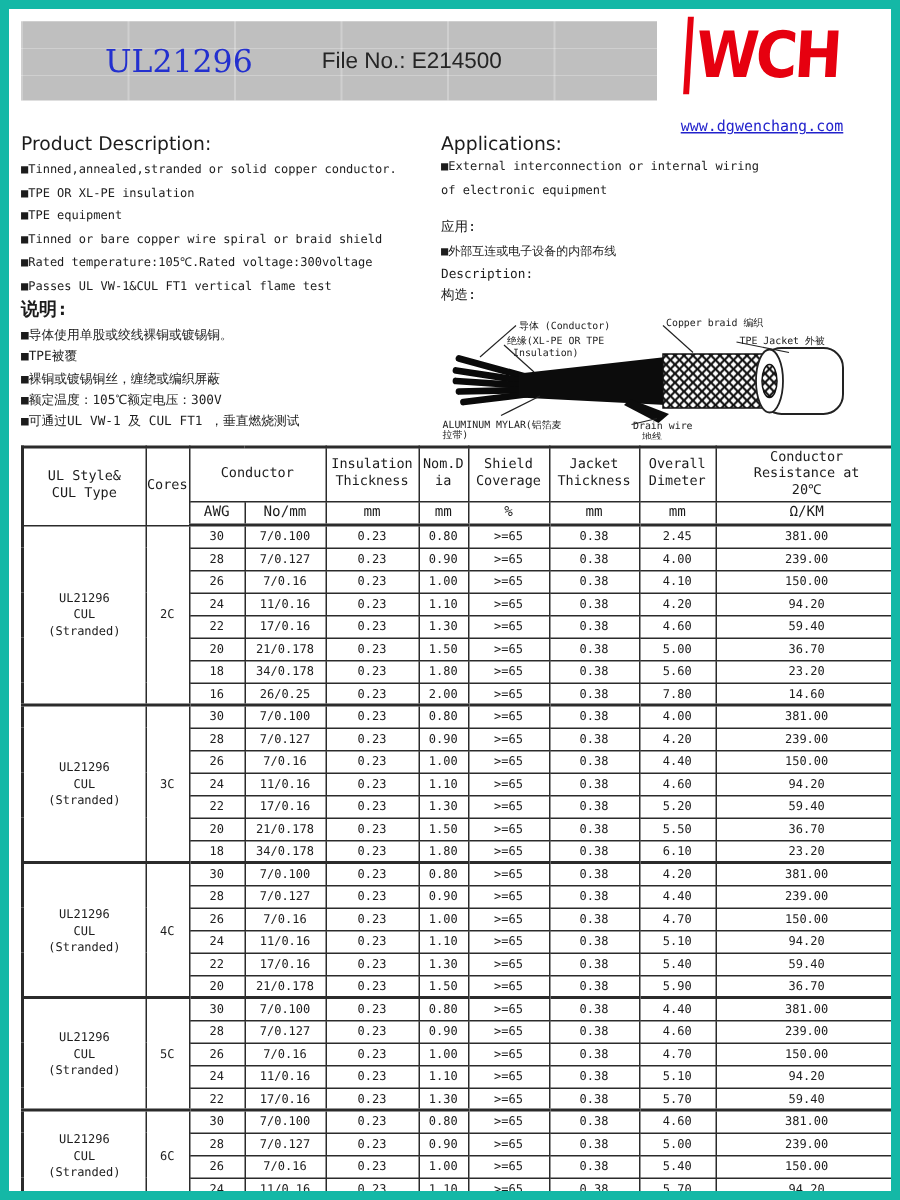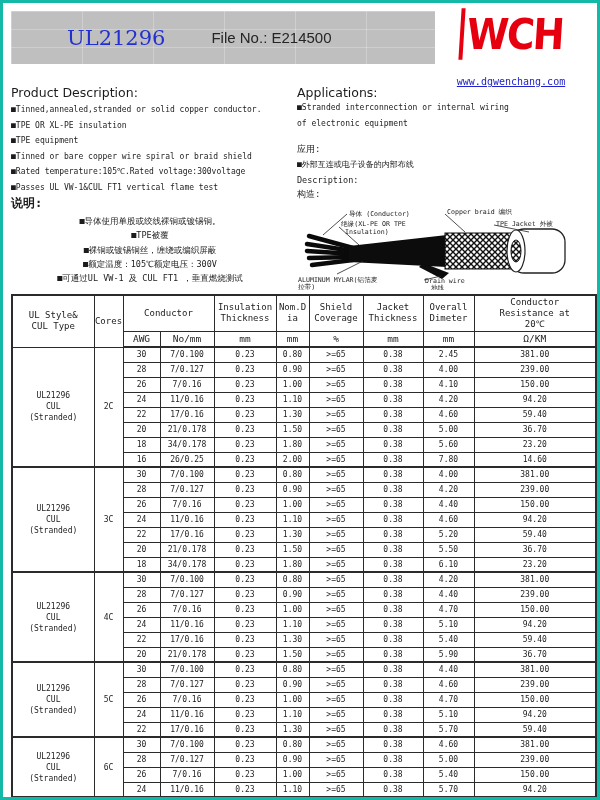--- a/index.html
+++ b/index.html
@@ -1,19 +1,19 @@
 <!DOCTYPE html>
 <html><head>
 <meta charset="utf-8">
 <style>
   * { margin:0; padding:0; box-sizing:border-box; }
   html,body { background:#e9e9e9; }
   .page {
     width:600px; height:800px; margin:0 auto; background:#fff;
-    border:3px solid #14b8a6; padding:8px; overflow:hidden;
+    border:6px solid #14b8a6; padding:8px; overflow:hidden;
     font-family:"DejaVu Sans Mono", monospace; color:#1c1c1c; position:relative;
   }
   
   .hdr { position:relative; height:68px; }
   .hdr-bar {
     width:424px; height:53px; background:#bfbfbf;
     background-image:linear-gradient(to right, rgba(255,255,255,.25) 1px, transparent 1px),
                      linear-gradient(to bottom, rgba(255,255,255,.25) 1px, transparent 1px);
     background-size:71px 18px;
     display:flex; align-items:center;
@@ -29,21 +29,21 @@
   }
   .logo-url { display:block; color:#2222cc; font-size:10px; text-decoration:underline; margin-top:19px; }
   
   .cols { display:flex; margin-top:6px; height:206px; }
   .col-l { width:288px; }
   .col-r { flex:1; padding-left:8px; }
   .sec-h { font-size:12.5px; font-weight:normal; font-family:"DejaVu Sans", sans-serif; letter-spacing:0; }
   .blist { list-style:none; margin-top:2px; }
   .blist li { font-size:8px; line-height:15.5px; white-space:nowrap; overflow:hidden; }
   .cn-h { font-size:12px; font-weight:bold; }
-  .cnlist li { font-size:8.5px; line-height:14.3px;text-align:center; }
+  .cnlist li { font-size:8.5px; line-height:14.3px; }
   .app-line { font-size:8px; line-height:16px; white-space:nowrap; }
   .gap8 { height:10px; }
   .cn-sub { font-size:9px; line-height:15px; }
   .con-label { font-size:8.5px; line-height:14px; }
   
   .diagram { margin-top:2px; }
   .diagram text { font-size:6.6px; fill:#222; font-family:"DejaVu Sans Mono", monospace; }
   
   table.spec { border-collapse:collapse; table-layout:fixed; width:584px; margin-top:3px; border:2px solid #2b2b2b; }
   .spec th, .spec td {
@@ -95,21 +95,21 @@
         <li>■导体使用单股或绞线裸铜或镀锡铜。</li>
         <li>■TPE被覆</li>
         <li>■裸铜或镀锡铜丝，缠绕或编织屏蔽</li>
         <li>■额定温度：105℃额定电压：300V</li>
         <li>■可通过UL VW-1 及 CUL FT1 ，垂直燃烧测试</li>
       </ul>
     </div>
 
     <div class="col-r">
       <div class="sec-h">Applications:</div>
-      <p class="app-line">■Stranded interconnection or internal wiring</p>
+      <p class="app-line">■External interconnection or internal wiring</p>
       <p class="app-line">of electronic equipment</p>
       <div class="gap8"></div>
       <p class="cn-sub">应用:</p>
       <p class="app-line">■外部互连或电子设备的内部布线</p>
       <p class="con-label">Description:</p>
       <p class="cn-sub">构造:</p>
 
       
       <svg class="diagram" width="292" height="86" viewBox="0 0 292 86">
         <defs>

